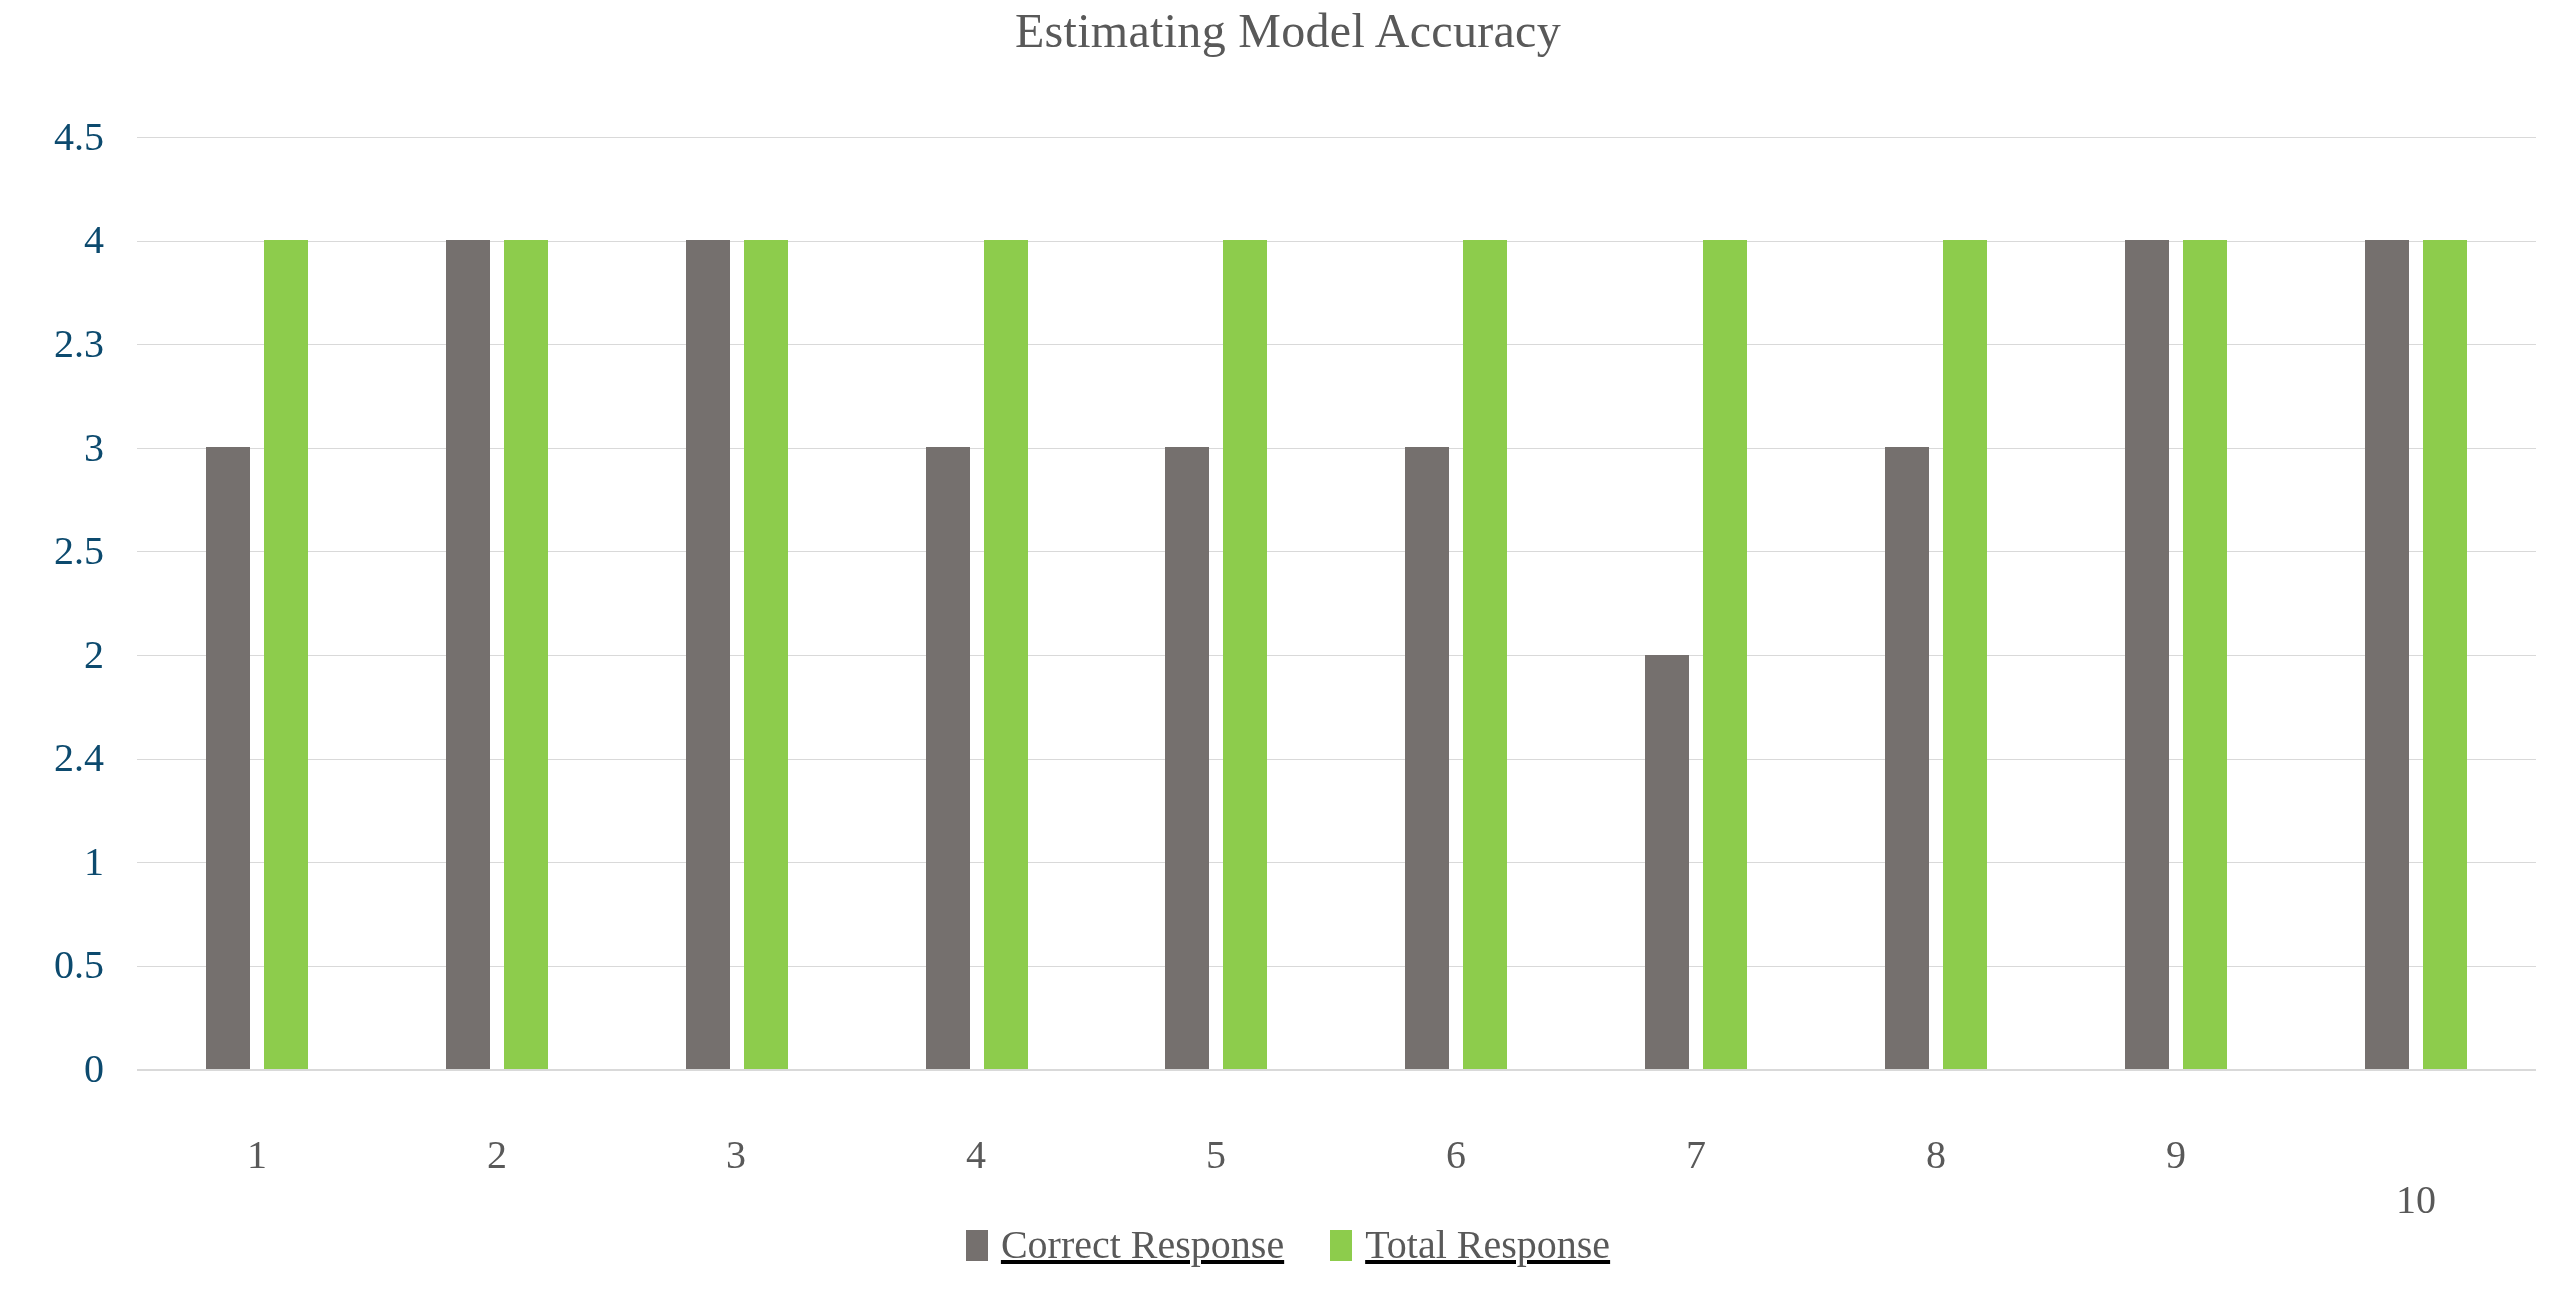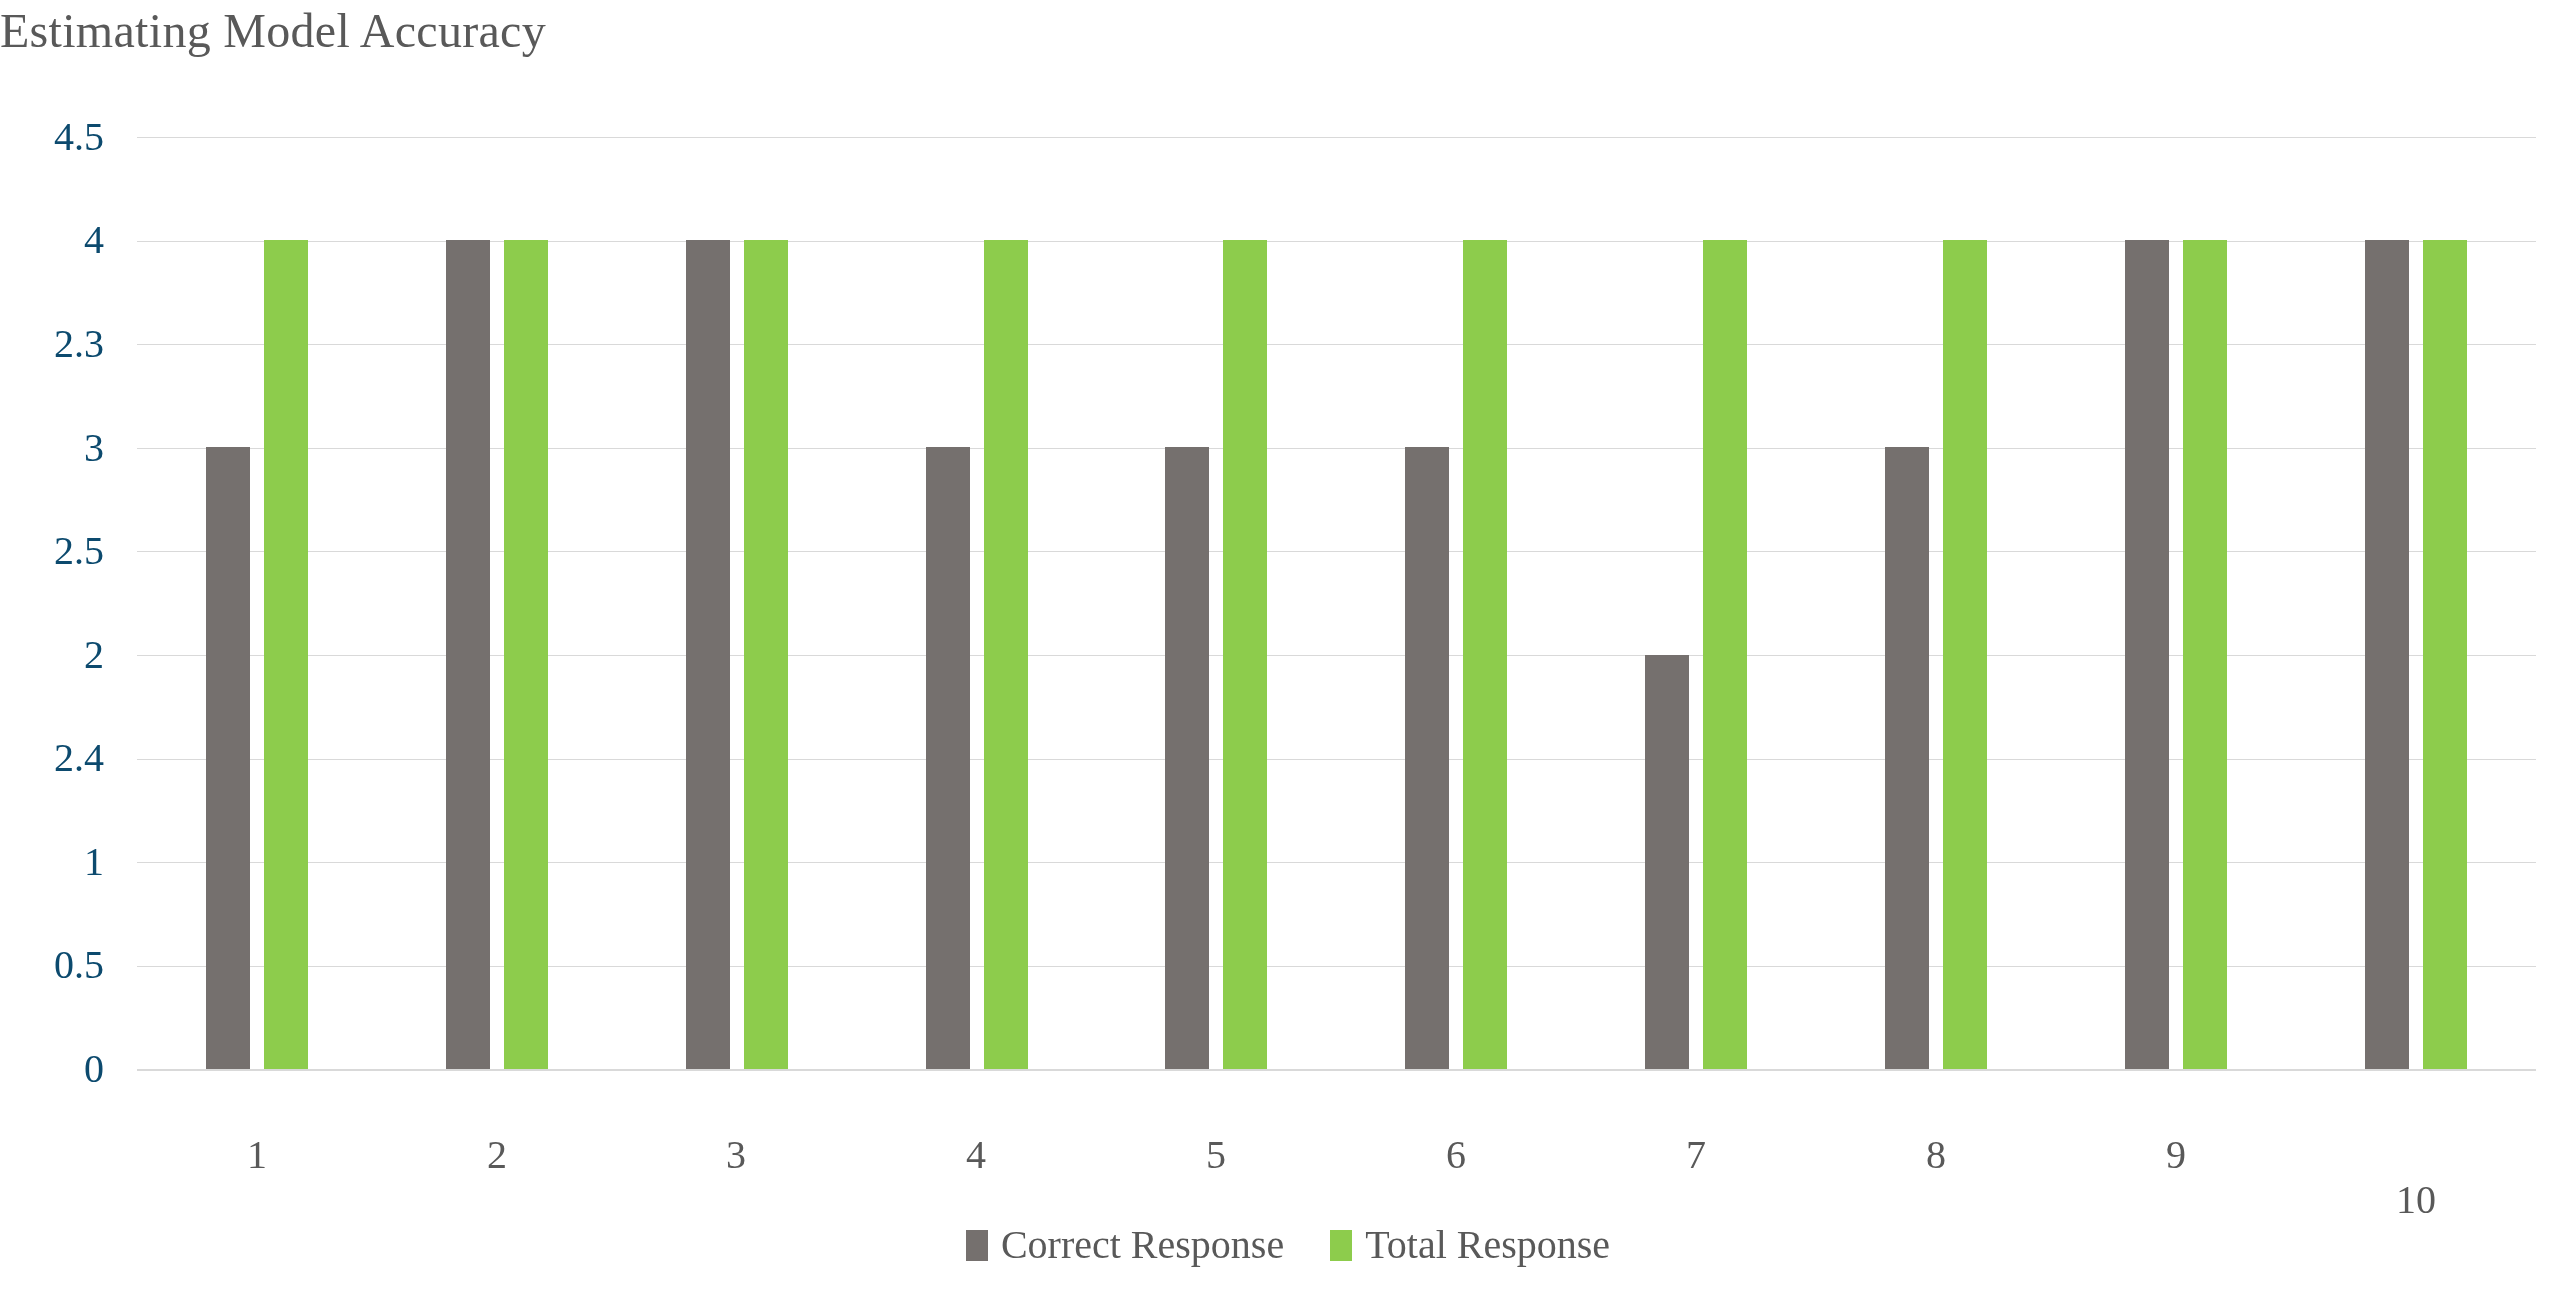--- a/index.html
+++ b/index.html
@@ -20,21 +20,21 @@
     height: 1313px;
     background: #ffffff;
   }
 
   
   #chart-title {
     position: absolute;
     top: 0px;
     left: 0;
     width: 2576px;
-    text-align: left;
+    text-align: center;
     font-size: 48px;
     color: #595959;
     font-family: "Liberation Serif", "DejaVu Serif", serif;
     letter-spacing: 0.3px;
     line-height: 62px;
     white-space: nowrap;
   }
 
   
   #plot-area {
@@ -91,20 +91,21 @@
   
   #legend {
     position: absolute;
     left: 0;
     top: 1225px;
     width: 2576px;
     display: flex;
     justify-content: center;
     align-items: center;
     gap: 46px;
+    text-decoration: underline;
   }
   .legend-entry {
     display: flex;
     align-items: center;
     gap: 13px;
   }
   .legend-swatch {
     width: 22px;
     height: 31px;
     display: inline-block;

